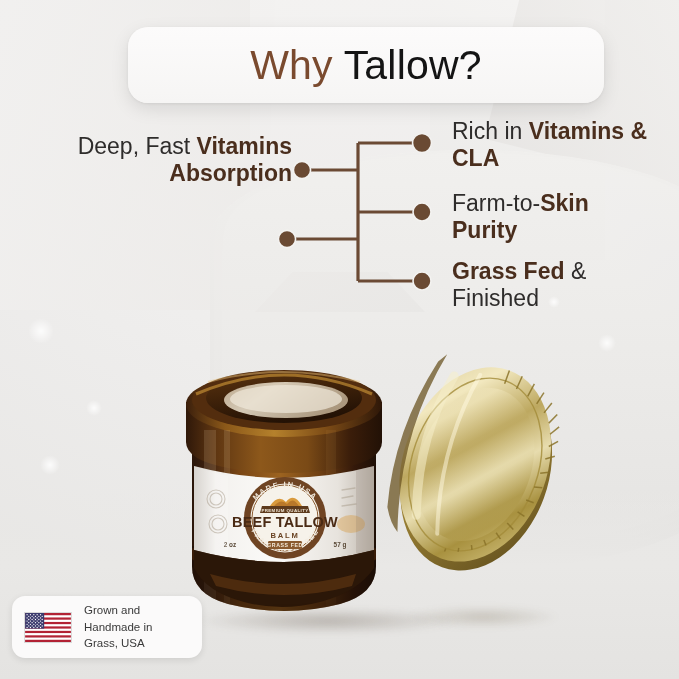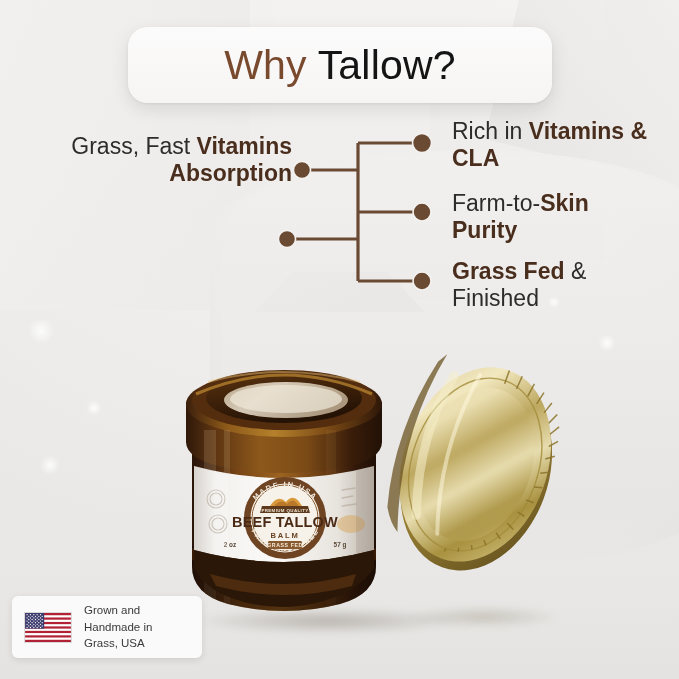--- a/index.html
+++ b/index.html
@@ -80,21 +80,21 @@
     position: absolute;
     border-radius: 50%;
     background: radial-gradient(circle, rgba(255,255,255,.85) 0%, rgba(255,255,255,0) 70%);
     pointer-events: none;
   }
 
   
   .title-card {
     position: absolute;
     left: 128px; top: 27px;
-    width: 424px; height: 76px;
+    width: 476px; height: 76px;
     background: linear-gradient(180deg, #fcfbfb 0%, #f6f5f4 100%);
     border-radius: 20px;
     box-shadow: 0 6px 18px rgba(0,0,0,.10), 0 1px 3px rgba(0,0,0,.06);
     display: flex;
     align-items: center;
     justify-content: center;
   }
   .title-text {
     font-size: 41px;
     font-weight: 400;
@@ -148,21 +148,21 @@
     background: radial-gradient(ellipse at center, rgba(90,75,45,.22) 0%, rgba(90,75,45,0) 72%);
     filter: blur(3px);
   }
 
   
   .usa-badge {
     position: absolute;
     left: 12px; top: 596px;
     width: 190px; height: 62px;
     background: #fbfafa;
-    border-radius: 6px;
+    border-radius: 13px;
     box-shadow: 0 2px 7px rgba(0,0,0,.10);
     display: flex;
     align-items: center;
     padding: 4px 12px;
     box-sizing: border-box;
     gap: 12px;
   }
   .flag-box {
     width: 48px; height: 31px;
     flex: 0 0 auto;
@@ -216,21 +216,21 @@
     <g fill="#6a4a33" stroke="#f3f2f0" stroke-width="1.6">
       <circle cx="422" cy="143" r="9.5"></circle>
       <circle cx="422" cy="212" r="9.0"></circle>
       <circle cx="422" cy="281" r="9.0"></circle>
       <circle cx="302" cy="170" r="8.6"></circle>
       <circle cx="287" cy="239" r="8.6"></circle>
     </g>
   </svg>
 
   <div class="benefit left-b" id="b-left-1">
-    <span>Grass, Fast </span><span class="hl">Vitamins Absorption</span>
+    <span>Deep, Fast </span><span class="hl">Vitamins Absorption</span>
   </div>
 
   <div class="benefit right-b" id="b-right-1">
     <span>Rich in </span><span class="hl">Vitamins &amp; CLA</span>
   </div>
   <div class="benefit right-b" id="b-right-3">
     <span class="hl">Grass Fed</span><span> &amp; Finished</span>
   </div>
   <div class="benefit right-b" id="b-right-2">
     <span>Farm-to-</span><span class="hl">Skin Purity</span>

